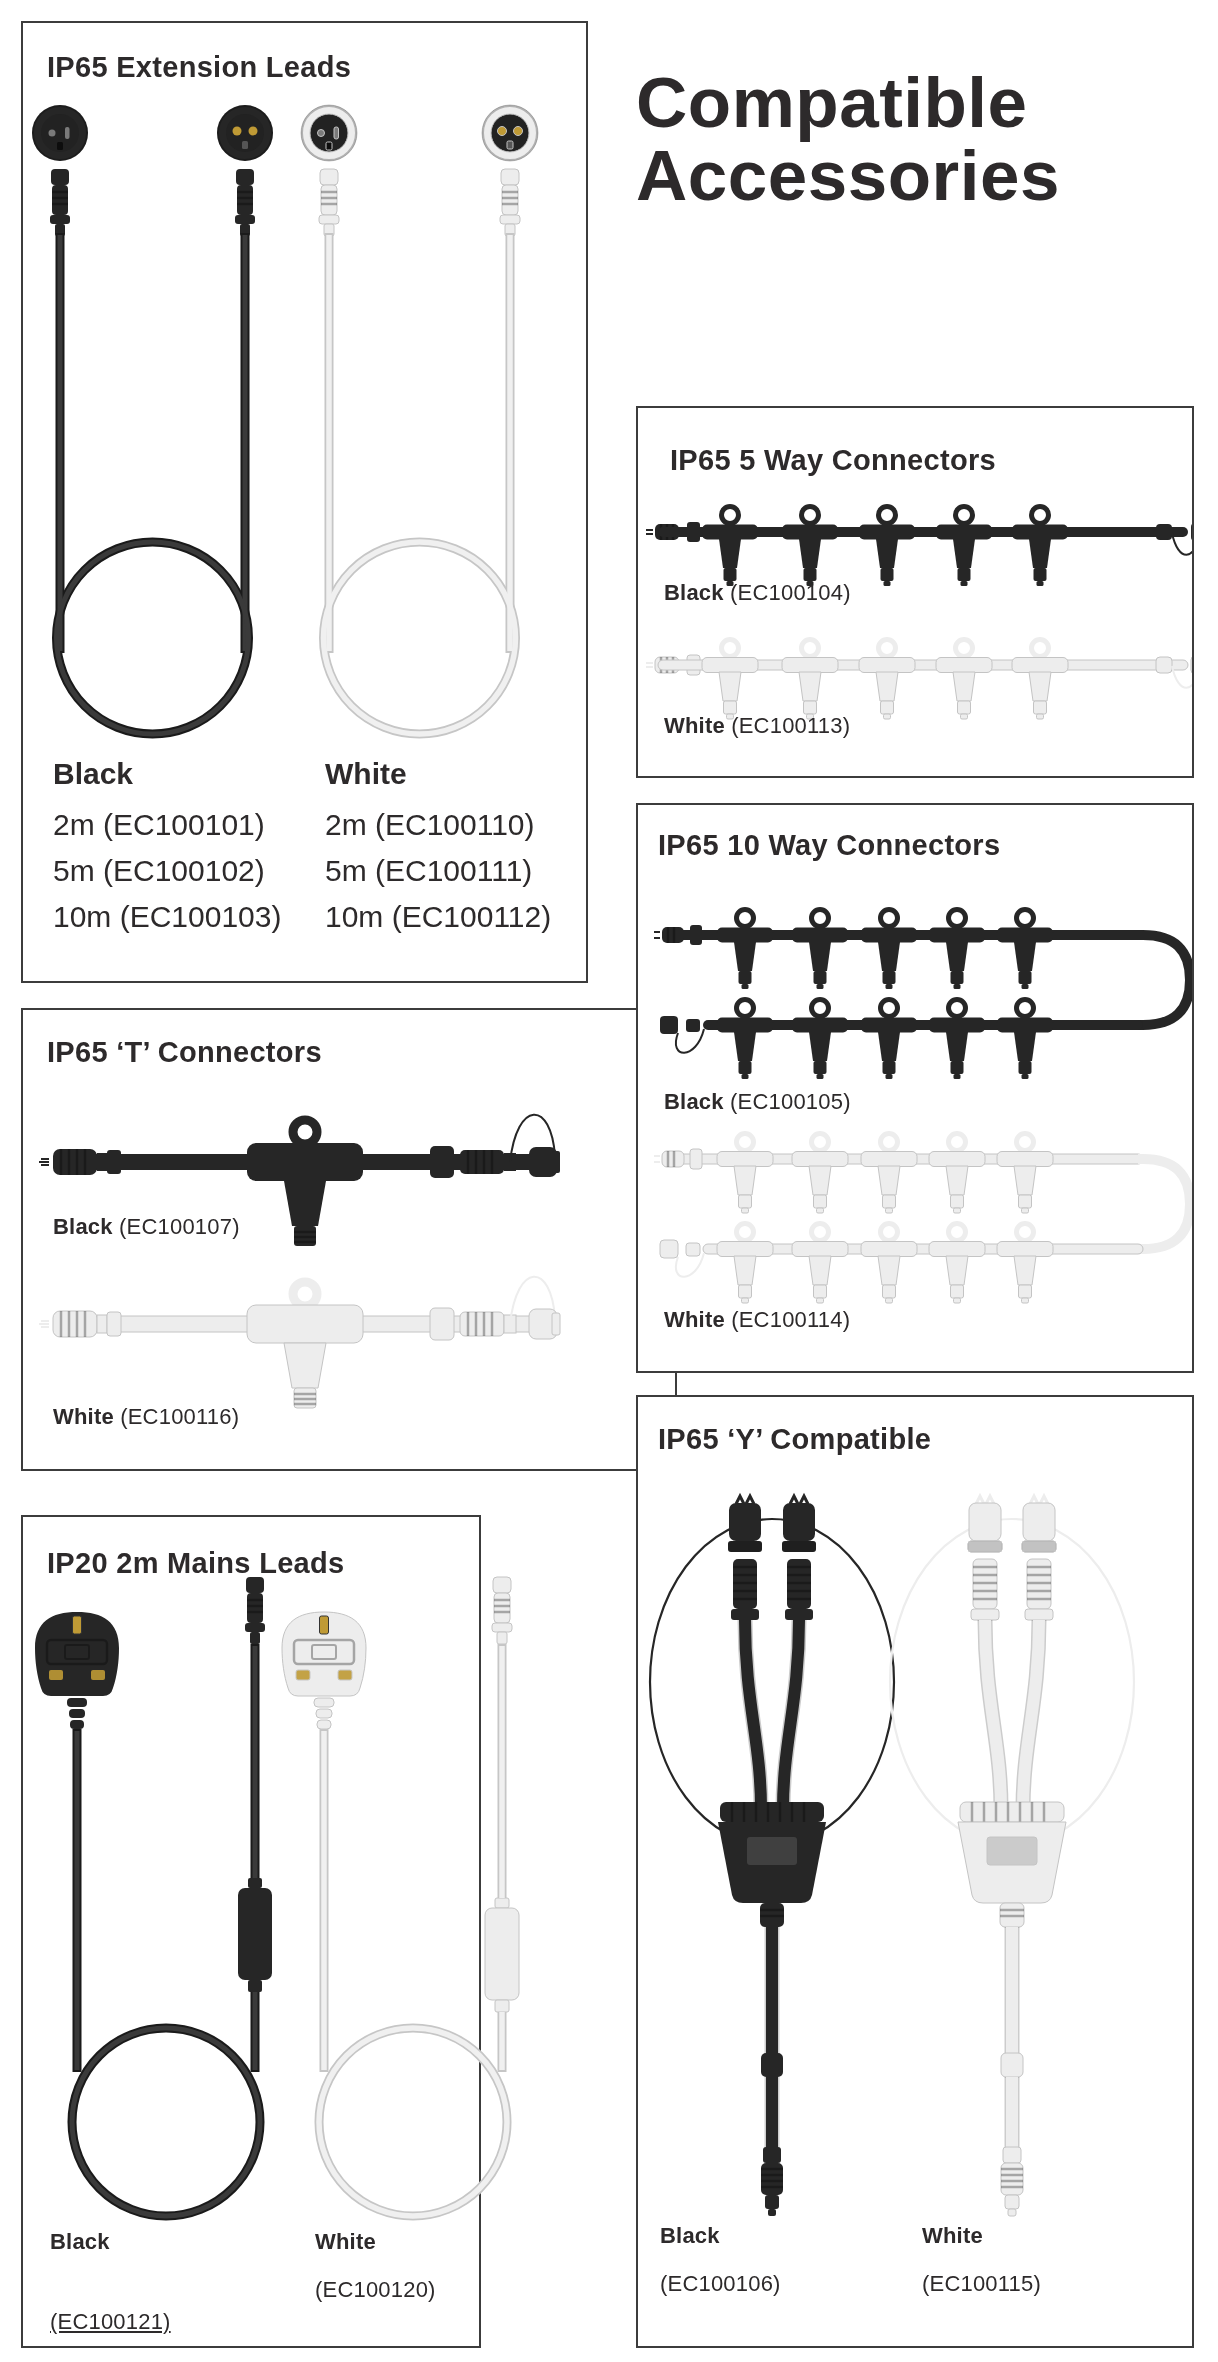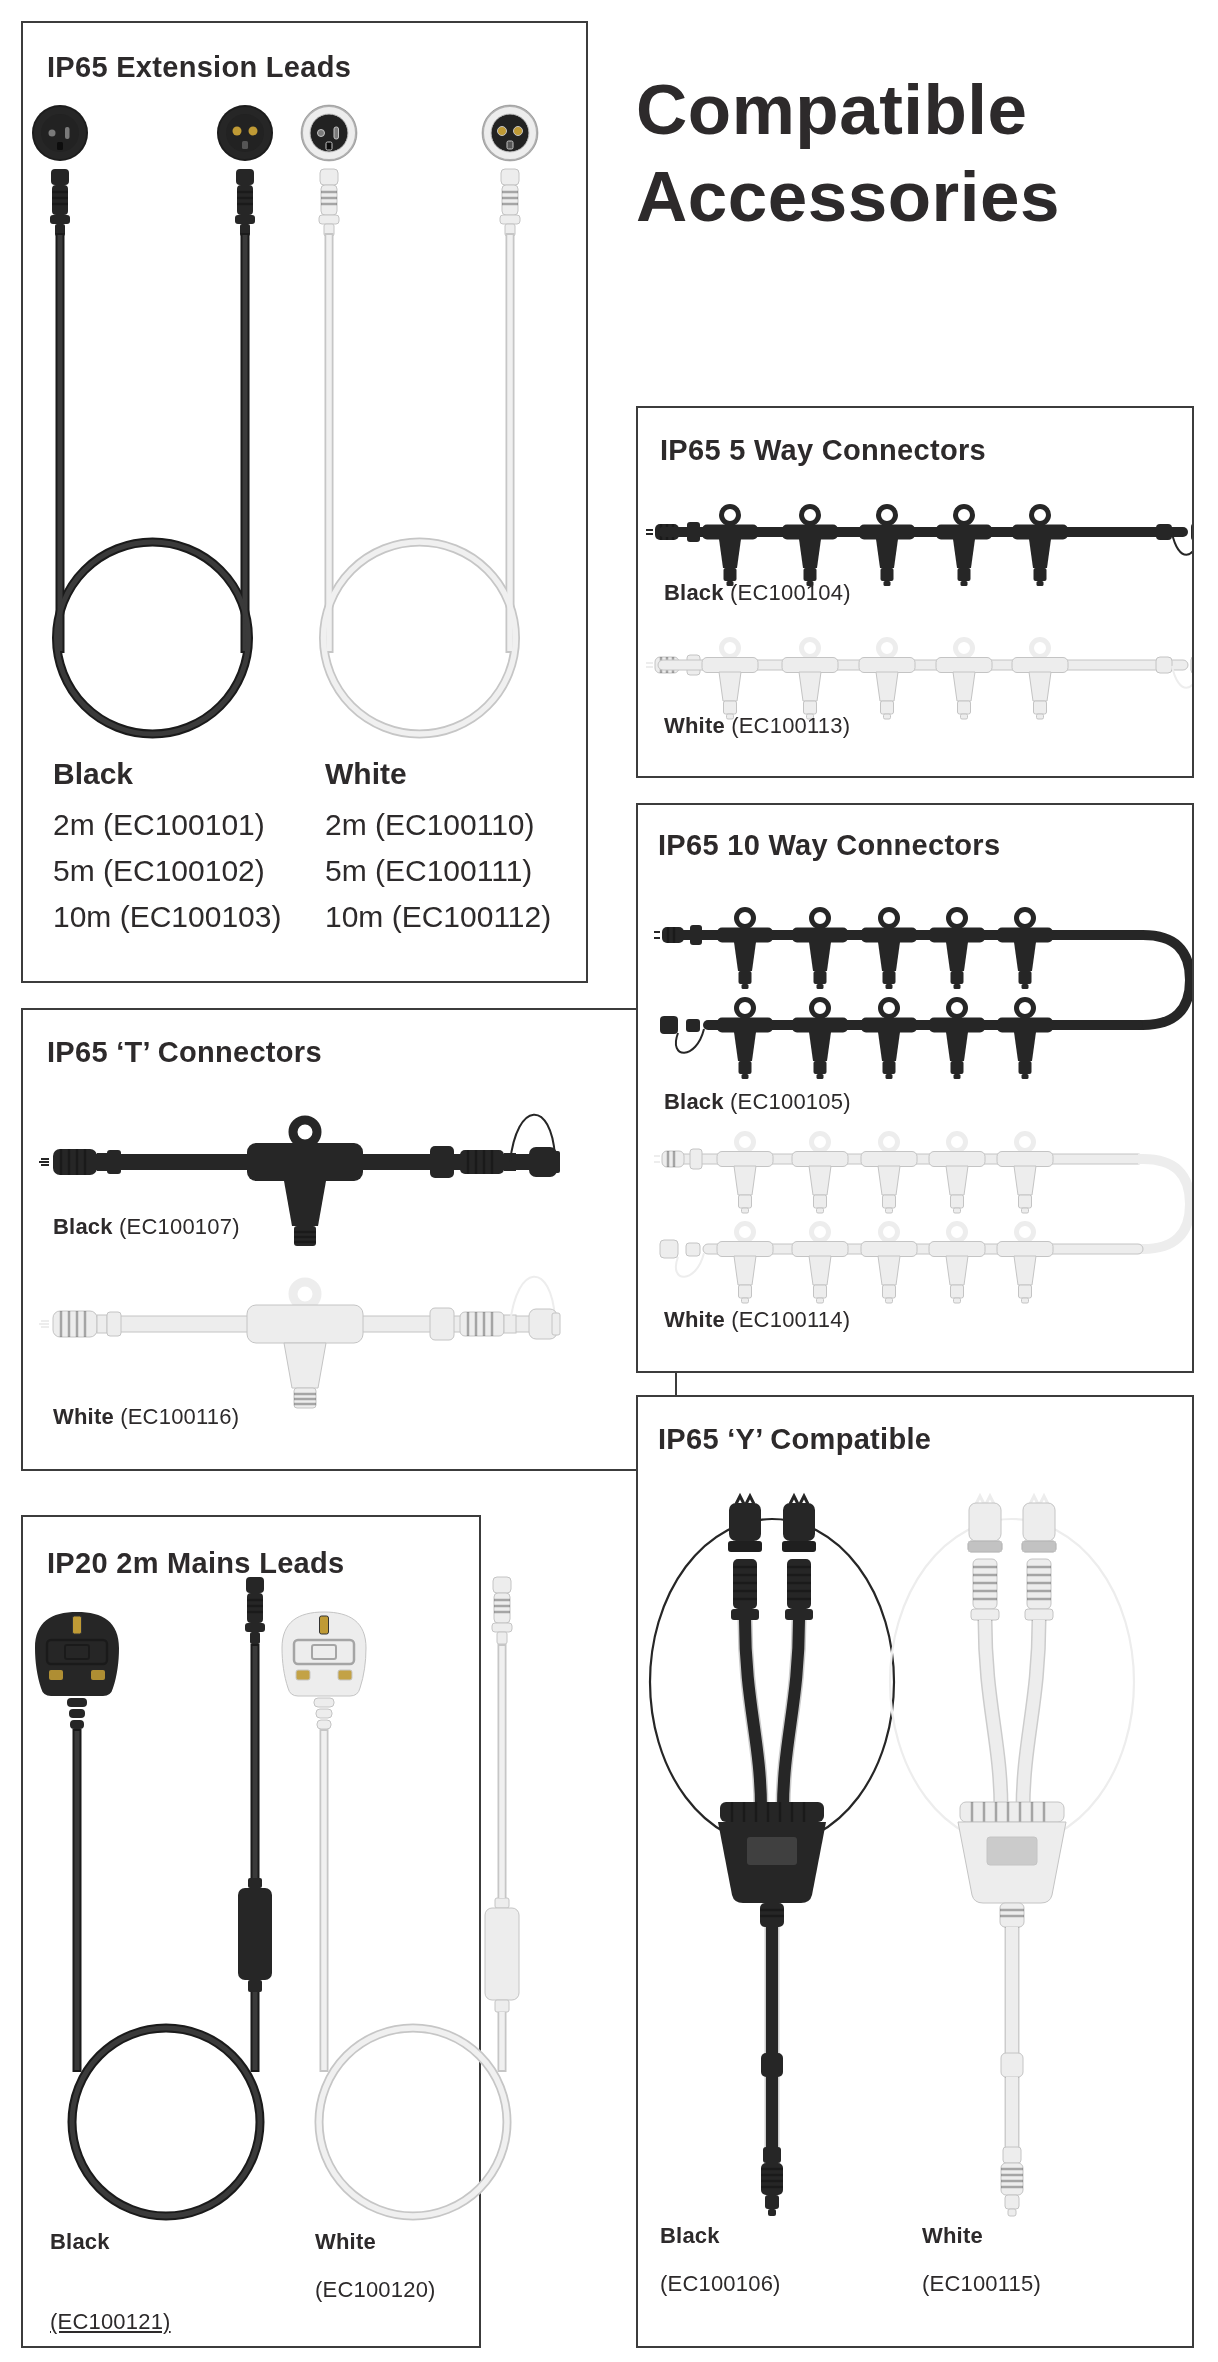--- a/index.html
+++ b/index.html
@@ -6,21 +6,21 @@
   body{font-family:"Liberation Sans","DejaVu Sans",sans-serif;color:#2d2a2b;}
   .page{position:relative;width:1218px;height:2362px;background:#fff;overflow:hidden;}
   .box{position:absolute;border:2px solid #3c3c3c;background:#fff;box-sizing:border-box;}
   .box-title{position:absolute;font-size:29px;font-weight:700;letter-spacing:.3px;color:#2d2a2b;white-space:nowrap;}
   .illus{position:absolute;left:0;top:0;}
   .plabel{position:absolute;font-size:22px;letter-spacing:.2px;color:#2d2a2b;white-space:nowrap;}
   .plabel .b{font-weight:700;}
   .ext-col{position:absolute;font-size:30px;line-height:46px;color:#2d2a2b;}
   .ext-col .hdr{font-weight:700;margin-bottom:5px;}
   .heading{position:absolute;left:636px;top:66px;width:556px;font-size:71px;font-weight:700;
-           line-height:87px;letter-spacing:.5px;color:#2d2a2b;}
+           line-height:73px;letter-spacing:.5px;color:#2d2a2b;}
   
   .pb{color:#262626;}
   .pw{color:#ededed;stroke:#c4c4c4;stroke-width:1;}
   .body{fill:currentColor;}
   .ridge{stroke:rgba(0,0,0,0.3);stroke-width:2.5;fill:none;}
   .ridge2{stroke:currentColor;stroke-width:2;fill:none;}
   .wire{fill:none;stroke:currentColor;stroke-width:2;}
   .cu{fill:none;stroke:rgba(0,0,0,0.2);stroke-width:15;}
   .cc{fill:none;stroke:currentColor;stroke-width:12;}
   .cabBu{fill:none;stroke:#1a1a1a;stroke-width:9;}
@@ -240,21 +240,21 @@
       <span class="b">Black</span>
     </div>
     <div class="plabel" style="left:27px;top:792px;text-decoration:underline;">(EC100121)</div>
     <div class="plabel" style="left:292px;top:712px;">
       <span class="b">White</span>
     </div>
     <div class="plabel" style="left:292px;top:760px;">(EC100120)</div>
   </section>
 
   <section class="box" style="left:636px;top:406px;width:558px;height:372px;">
-    <h2 class="box-title" style="left:20px;top:24px;margin:2px;">IP65 5 Way Connectors</h2>
+    <h2 class="box-title" style="left:20px;top:24px;margin:12px;">IP65 5 Way Connectors</h2>
     <svg class="illus" width="554" height="368" viewBox="0 0 554 368">
       <use href="#five-way" x="285" y="124" class="pb"></use>
       <use href="#five-way" x="285" y="257" class="pw"></use>
     </svg>
     <div class="plabel" style="left:26px;top:172px;">
       <span class="b">Black</span> <span>(EC100104)</span>
     </div>
     <div class="plabel" style="left:26px;top:305px;">
       <span class="b">White</span> <span>(EC100113)</span>
     </div>

